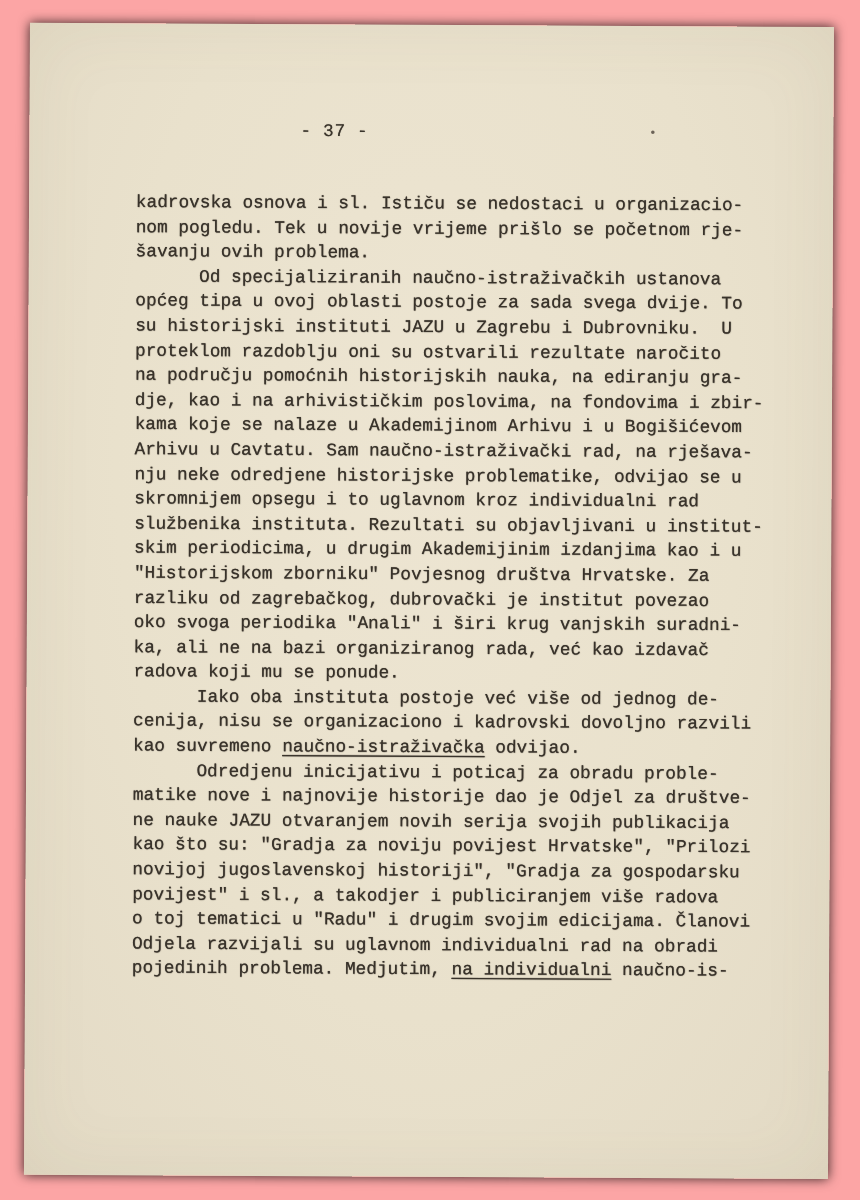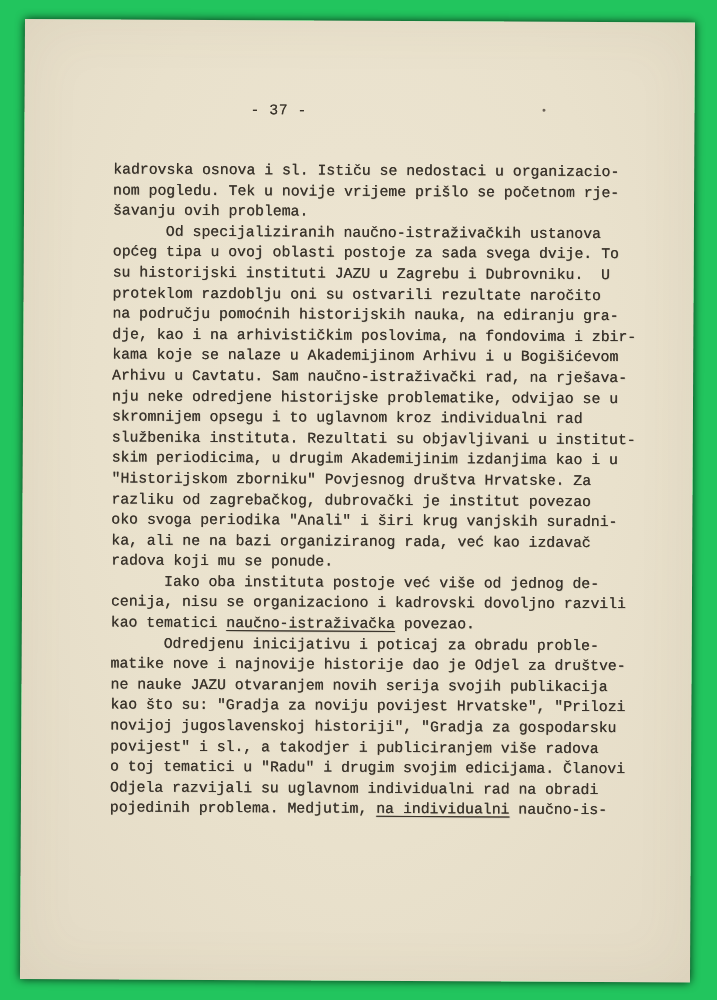--- a/index.html
+++ b/index.html
@@ -4,21 +4,21 @@
 <style>
   html, body {
     margin: 0;
     padding: 0;
     background: #000;
   }
   .scan {
     position: relative;
     width: 717px;
     height: 1000px;
-    background: #22c55e;
+    background: #fca5a5;
     overflow: hidden;
     font-family: "Liberation Mono", "DejaVu Sans Mono", monospace;
   }
   .paper {
     position: absolute;
     left: 25px;
     top: 19px;
     width: 670px;
     height: 960px;
     background: radial-gradient(ellipse at 50% 38%, #ede5d2 0%, #e9e1cc 55%, #e3dac5 100%);
@@ -91,21 +91,21 @@
         <div class="line"><span>skromnijem opsegu i to uglavnom kroz individualni rad</span></div>
         <div class="line"><span>službenika instituta. Rezultati su objavljivani u institut-</span></div>
         <div class="line"><span>skim periodicima, u drugim Akademijinim izdanjima kao i u</span></div>
         <div class="line"><span>"Historijskom zborniku" Povjesnog društva Hrvatske. Za</span></div>
         <div class="line"><span>razliku od zagrebačkog, dubrovački je institut povezao</span></div>
         <div class="line"><span>oko svoga periodika "Anali" i širi krug vanjskih suradni-</span></div>
         <div class="line"><span>ka, ali ne na bazi organiziranog rada, već kao izdavač</span></div>
         <div class="line"><span>radova koji mu se ponude.</span></div>
         <div class="line indent"><span>Iako oba instituta postoje već više od jednog de-</span></div>
         <div class="line"><span>cenija, nisu se organizaciono i kadrovski dovoljno razvili</span></div>
-        <div class="line"><span>kao tematici </span><span class="underlined">naučno-istraživačka</span><span> povezao.</span></div>
+        <div class="line"><span>kao suvremeno </span><span class="underlined">naučno-istraživačka</span><span> odvijao.</span></div>
         <div class="line indent"><span>Odredjenu inicijativu i poticaj za obradu proble-</span></div>
         <div class="line"><span>matike nove i najnovije historije dao je Odjel za društve-</span></div>
         <div class="line"><span>ne nauke JAZU otvaranjem novih serija svojih publikacija</span></div>
         <div class="line"><span>kao što su: "Gradja za noviju povijest Hrvatske", "Prilozi</span></div>
         <div class="line"><span>novijoj jugoslavenskoj historiji", "Gradja za gospodarsku</span></div>
         <div class="line"><span>povijest" i sl., a takodjer i publiciranjem više radova</span></div>
         <div class="line"><span>o toj tematici u "Radu" i drugim svojim edicijama. Članovi</span></div>
         <div class="line"><span>Odjela razvijali su uglavnom individualni rad na obradi</span></div>
         <div class="line"><span>pojedinih problema. Medjutim, </span><span class="underlined">na individualni</span><span> naučno-is-</span></div>
       </div>

